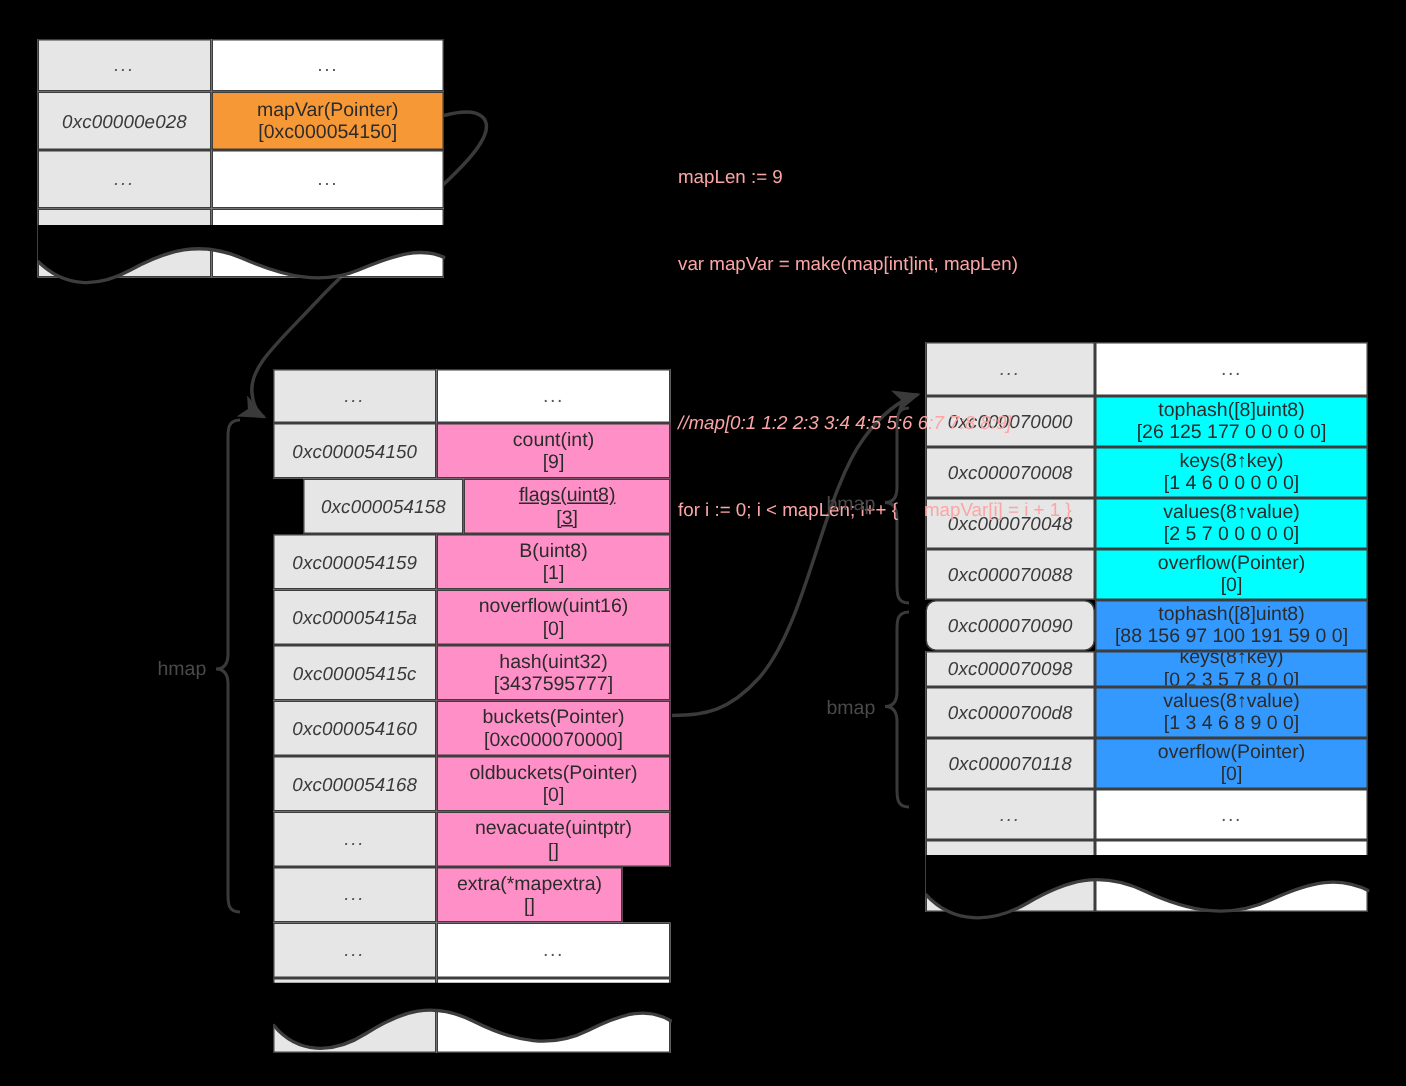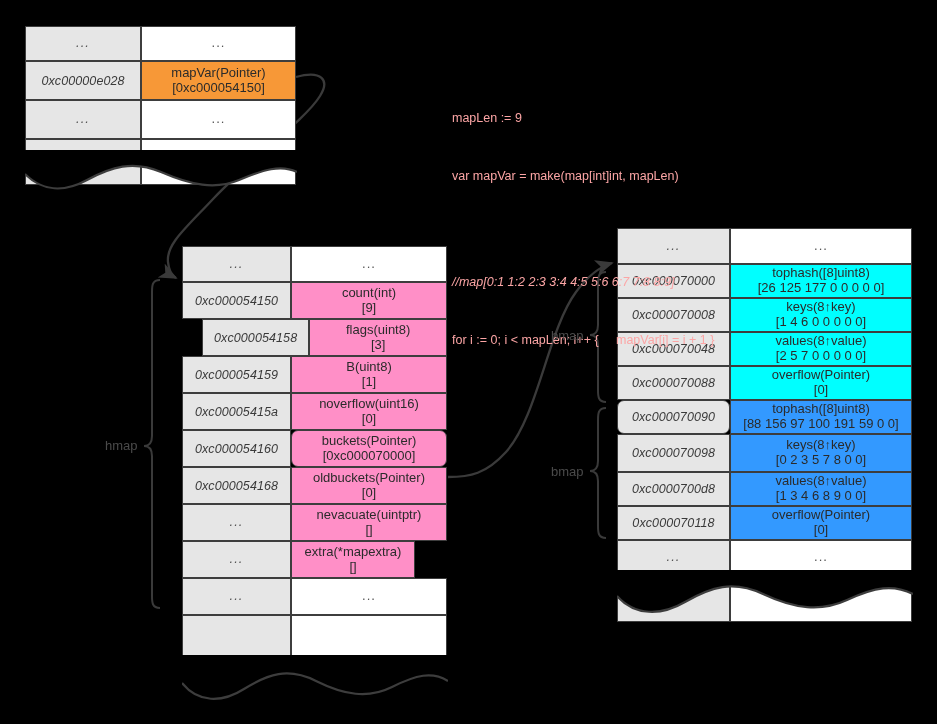--- a/index.html
+++ b/index.html
@@ -189,42 +189,49 @@
     </div>
     <div class="mem-row" style="height: 37px;">
       <div class="cell addr" style="width: 109px;">0xc000054150</div>
       <div class="cell val pink" style="width: 156px; justify-content: center;">
         <span class="t1">count(int)</span>
         <span class="t2">[9]</span>
       </div>
     </div>
     <div class="mem-row" style="height: 37px; padding-left: 20px;">
       <div class="cell addr" style="width: 109px;">0xc000054158</div>
-      <div class="cell val pink" style="width: 140px;">
+      <div class="cell val pink" style="width: 140px; text-decoration: underline;">
         <span class="t1">flags(uint8)</span>
         <span class="t2">[3]</span>
       </div>
     </div>
     <div class="mem-row" style="height: 37px; justify-content: flex-end;">
       <div class="cell addr" style="width: 109px;">0xc000054159</div>
       <div class="cell val pink" style="width: 156px;">
         <span class="t1">B(uint8)</span>
         <span class="t2">[1]</span>
       </div>
     </div>
     <div class="mem-row" style="height: 37px;">
       <div class="cell addr" style="width: 109px;">0xc00005415a</div>
       <div class="cell val pink" style="width: 156px;">
         <span class="t1">noverflow(uint16)</span>
         <span class="t2">[0]</span>
       </div>
     </div>
     <div class="mem-row" style="height: 37px;">
+      <div class="cell addr" style="width: 109px;">0xc00005415c</div>
+      <div class="cell val pink" style="width: 156px;">
+        <span class="t1">hash(uint32)</span>
+        <span class="t2">[3437595777]</span>
+      </div>
+    </div>
+    <div class="mem-row" style="height: 37px;">
       <div class="cell addr" style="width: 109px;">0xc000054160</div>
-      <div class="cell val pink" style="width: 156px; border-radius: 7px;">
+      <div class="cell val pink" style="width: 156px;">
         <span class="t1">buckets(Pointer)</span>
         <span class="t2">[0xc000070000]</span>
       </div>
     </div>
     <div class="mem-row" style="height: 37px;">
       <div class="cell addr" style="width: 109px;">0xc000054168</div>
       <div class="cell val pink" style="width: 156px;">
         <span class="t1">oldbuckets(Pointer)</span>
         <span class="t2">[0]</span>
       </div>
@@ -304,21 +311,21 @@
         <span class="t2">[0]</span>
       </div>
     </div>
     <div class="mem-row" style="height: 34px;">
       <div class="cell addr" style="width: 113px; border-radius: 7px;">0xc000070090</div>
       <div class="cell val blue" style="width: 182px;">
         <span class="t1">tophash([8]uint8)</span>
         <span class="t2">[88 156 97 100 191 59 0 0]</span>
       </div>
     </div>
-    <div class="mem-row" style="height: 38px;">
+    <div class="mem-row" style="height: 24px;">
       <div class="cell addr" style="width: 113px;">0xc000070098</div>
       <div class="cell val blue" style="width: 182px;">
         <span class="t1">keys(8↑key)</span>
         <span class="t2">[0 2 3 5 7 8 0 0]</span>
       </div>
     </div>
     <div class="mem-row" style="height: 34px;">
       <div class="cell addr" style="width: 113px;">0xc0000700d8</div>
       <div class="cell val blue" style="width: 182px;">
         <span class="t1">values(8↑value)</span>

